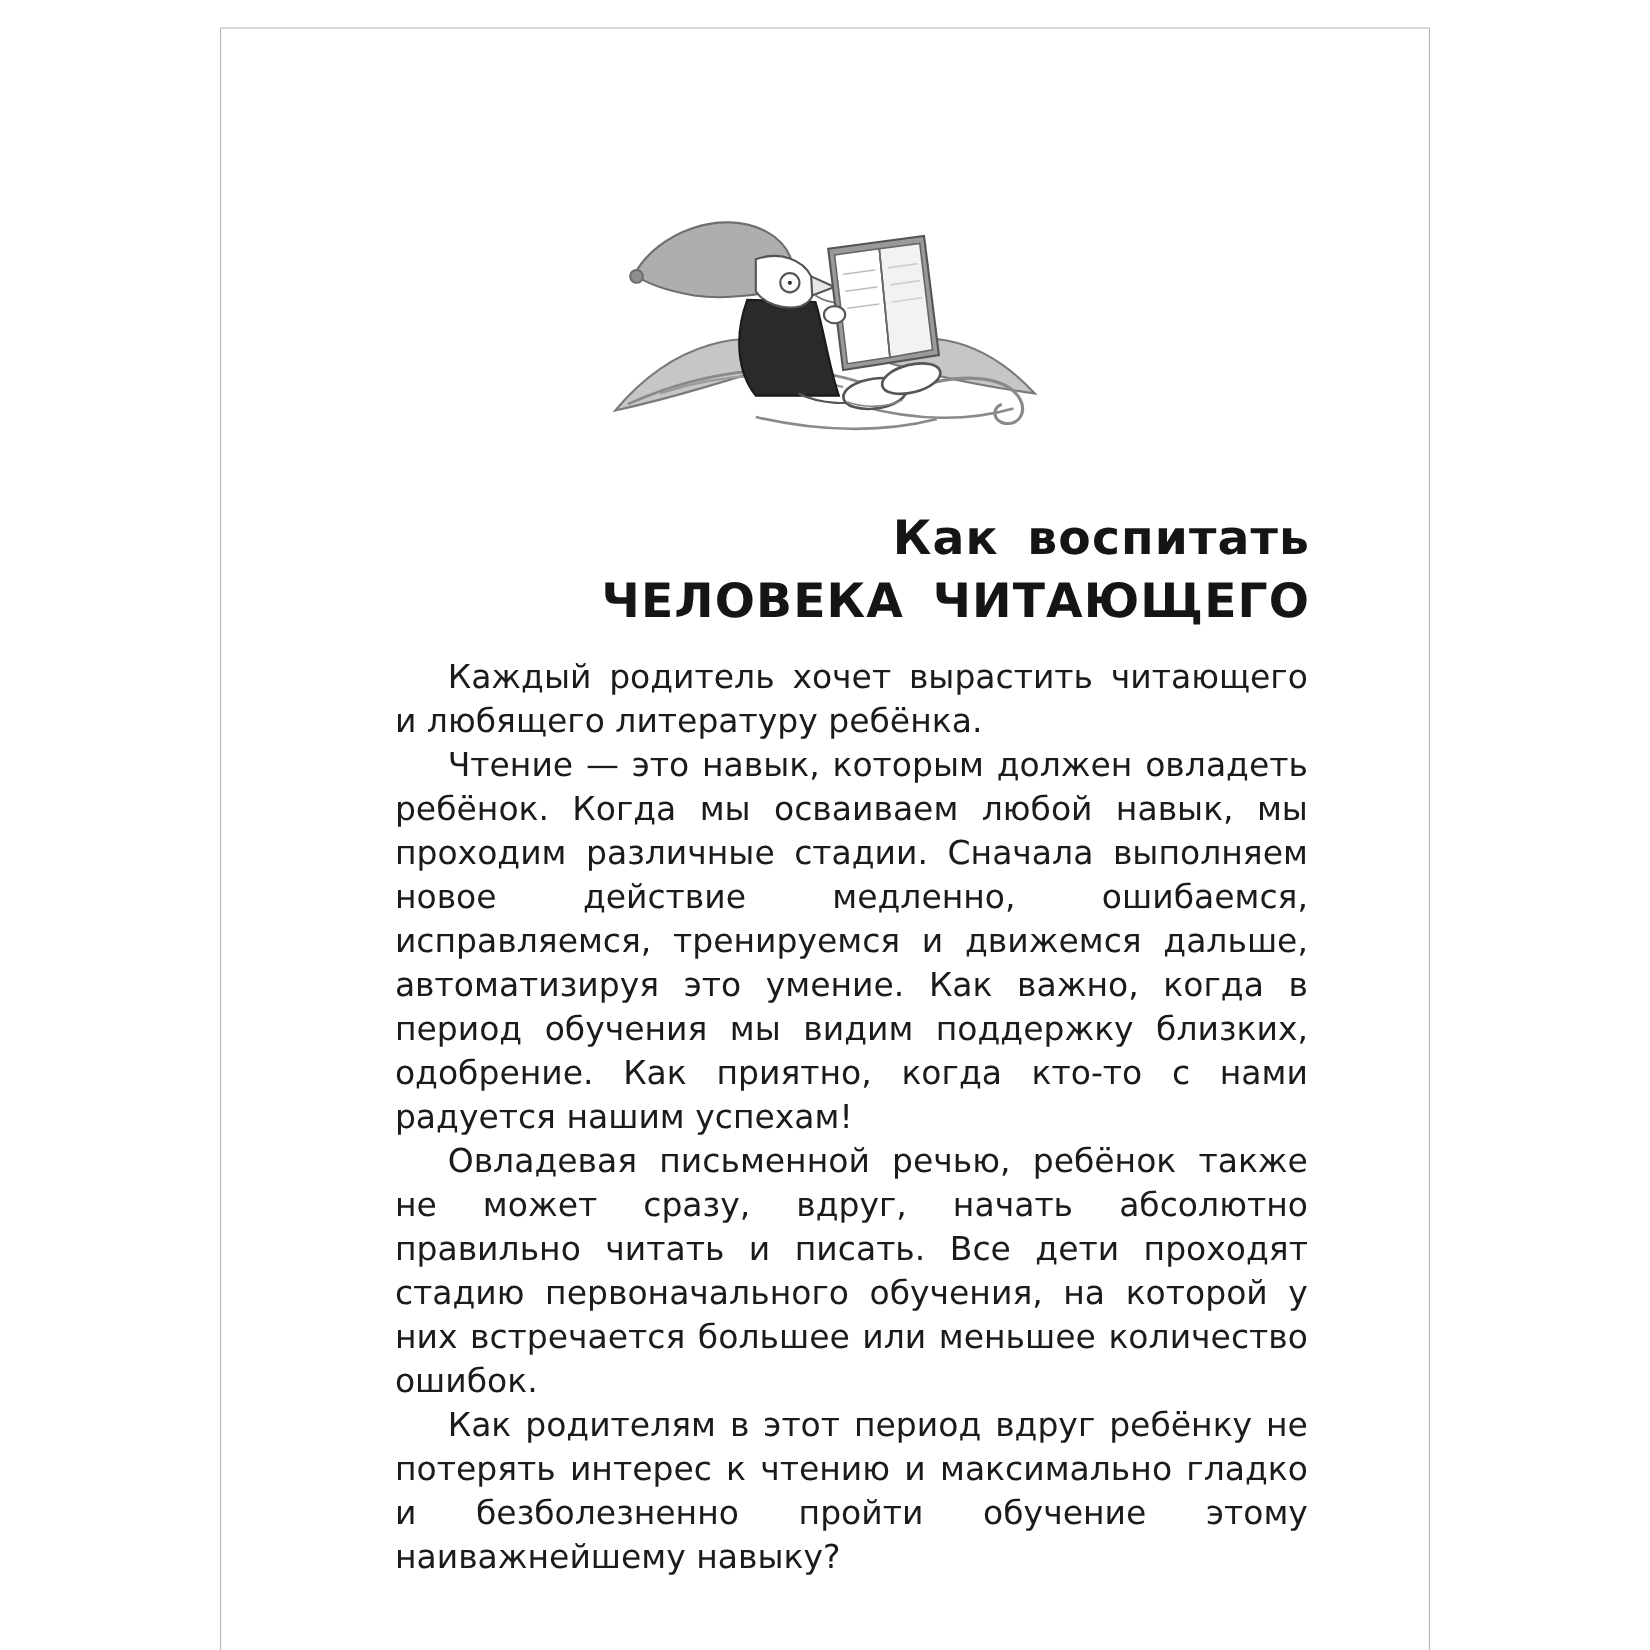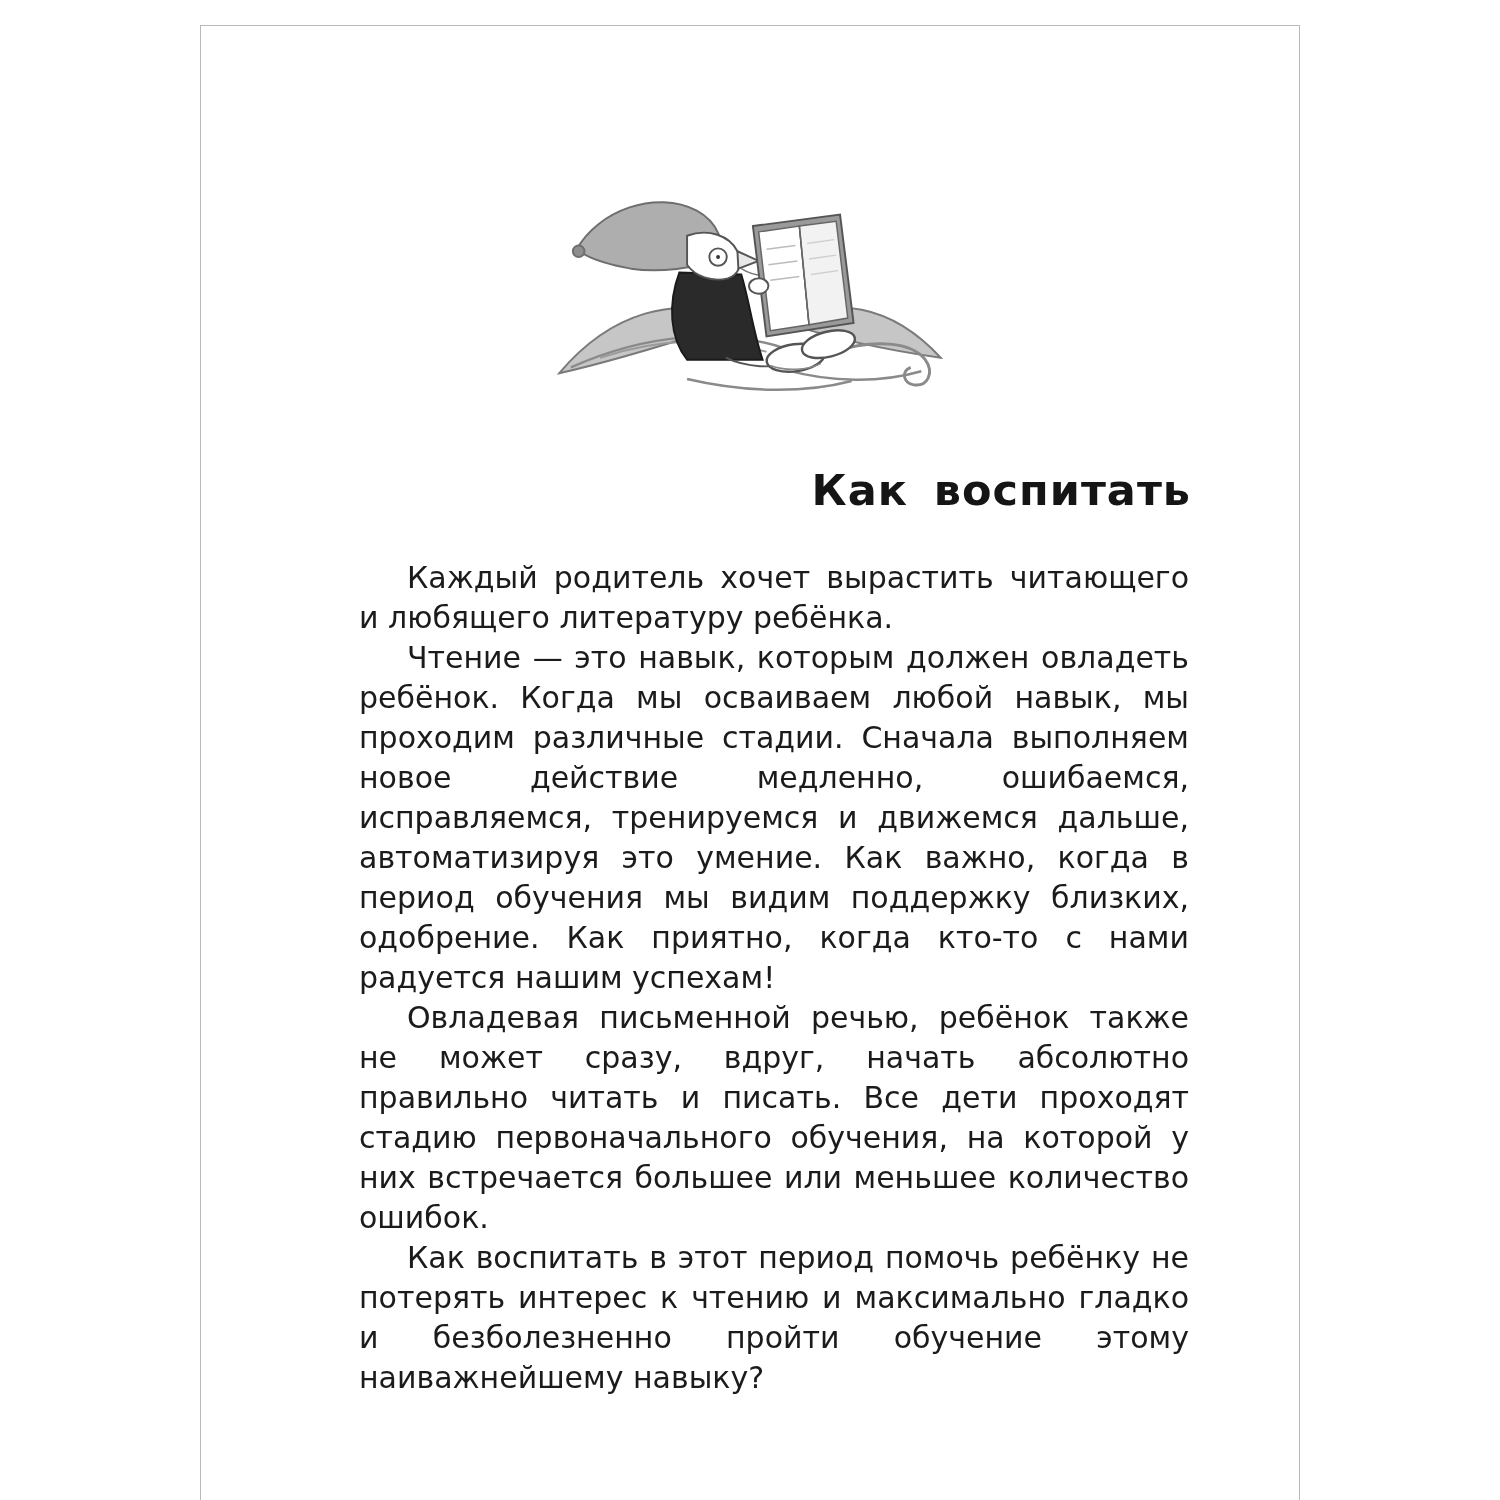--- a/index.html
+++ b/index.html
@@ -44,21 +44,21 @@
     font-size: 43px;
     line-height: 57px;
     letter-spacing: 1px;
     word-spacing: 10px;
   }
   .title span {
     display: block;
     white-space: nowrap;
   }
   .body-text {
-    margin: 39px 110px 0 158px;
+    margin: 20px 110px 0 158px;
     color: #1b1b1b;
     font-size: 30px;
     line-height: 40px;
     text-align: justify;
   }
   .body-text p {
     margin: 0;
     padding: 0;
     text-indent: 48px;
   }
@@ -114,23 +114,24 @@
           <ellipse cx="296" cy="182" rx="28" ry="13" fill="#ffffff" stroke="#555555" stroke-width="2.5" transform="rotate(-14 296 182)"></ellipse>
           <path d="M236 204 C 252 210 274 209 288 202" stroke="#888888" stroke-width="1.5" fill="none"></path>
         </g>
 
         <path d="M150 218 C 210 232 270 233 320 220" fill="none" stroke="#8a8a8a" stroke-width="2.5"></path>
       </svg>
     </div>
 
     <h1 class="title">
       <span>Как воспитать</span>
+      <span>ЧЕЛОВЕКА ЧИТАЮЩЕГО</span>
     </h1>
 
     <div class="body-text">
       <p>Каждый родитель хочет вырастить читающего и любящего литературу ребёнка.</p>
       <p>Чтение — это навык, которым должен овладеть ребёнок. Когда мы осваиваем любой навык, мы проходим различные стадии. Сначала выполняем новое действие медленно, ошибаемся, исправляемся, тренируемся и движемся дальше, автоматизируя это умение. Как важно, когда в период обучения мы видим поддержку близких, одобрение. Как приятно, когда кто-то с нами радуется нашим успехам!</p>
       <p>Овладевая письменной речью, ребёнок также не может сразу, вдруг, начать абсолютно правильно читать и писать. Все дети проходят стадию первоначального обучения, на которой у них встречается большее или меньшее количество ошибок.</p>
-      <p>Как воспитать в этот период помочь ребёнку не потерять интерес к чтению и максимально гладко и безболезненно пройти обучение этому наиважнейшему навыку?</p>
+      <p>Как родителям в этот период вдруг ребёнку не потерять интерес к чтению и максимально гладко и безболезненно пройти обучение этому наиважнейшему навыку?</p>
     </div>
 
   </div>
 </div>
 
 </body></html>

